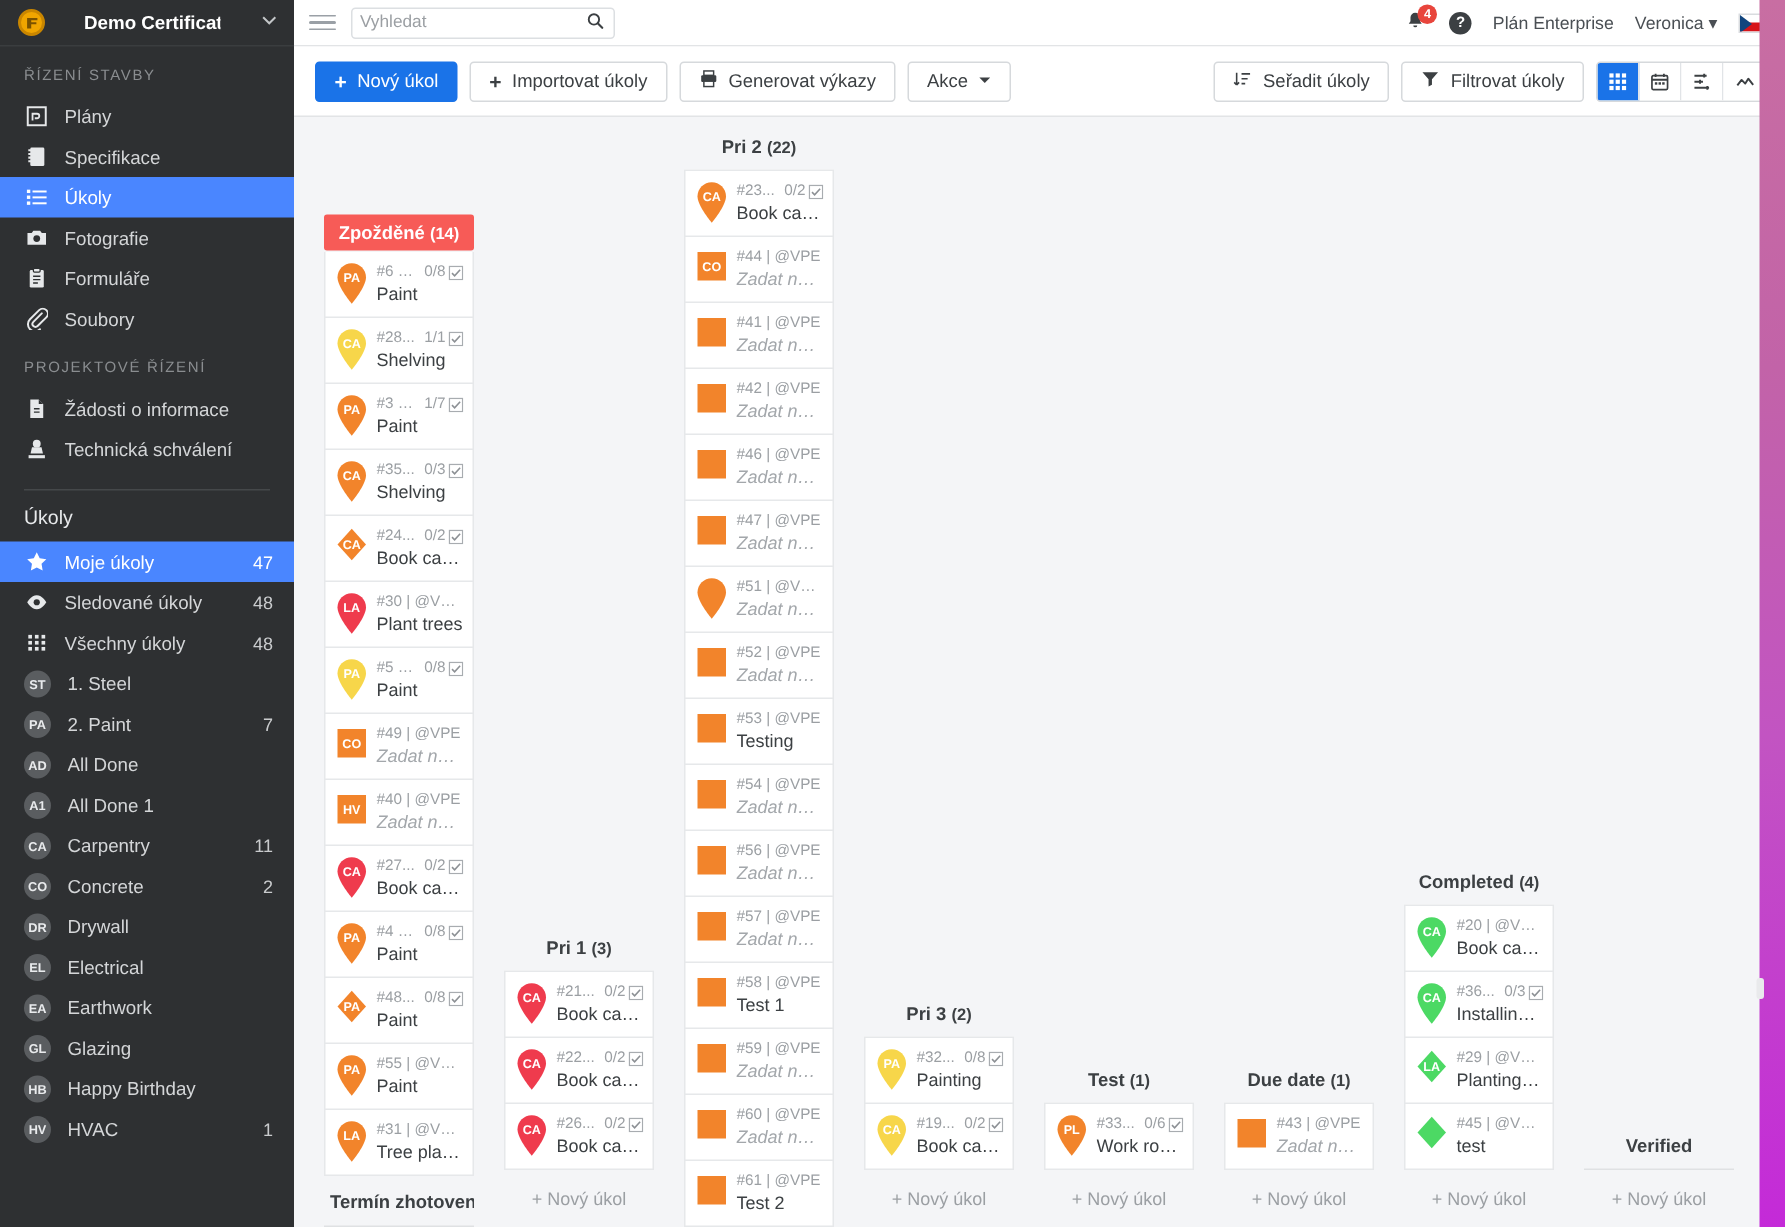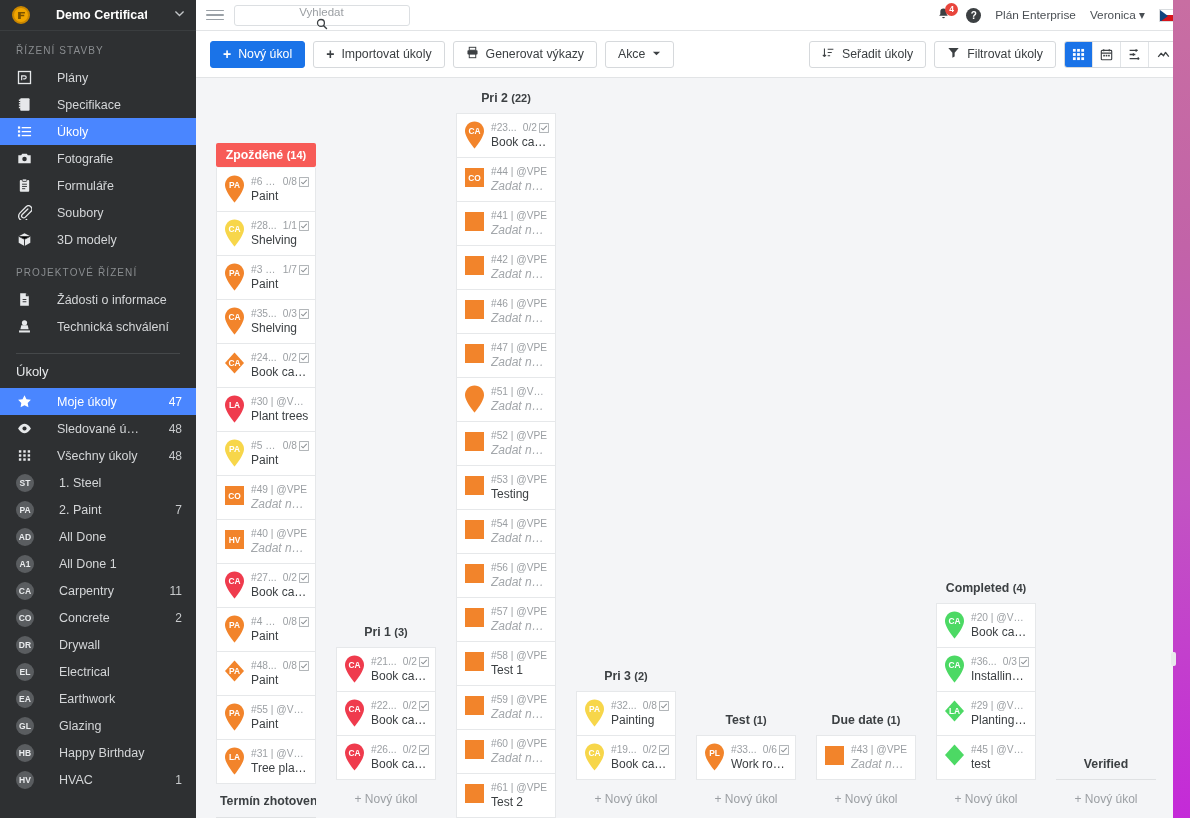--- a/index.html
+++ b/index.html
@@ -41,21 +41,21 @@
   }
   .brand-caret { color: #c3c6c8; font-size: 12px; }
 
   .sec-label {
     font-size: 10px; letter-spacing: 1.1px;
     color: #8a8d90; padding: 14px 0 8px 16px;
     text-transform: uppercase;
   }
   .nav-item {
     display: flex; align-items: center;
-    height: 27px; padding: 0 14px 0 16px; gap: 25px;
+    height: 27px; padding: 0 14px 0 16px; gap: 11px;
     color: #d4d6d8; font-size: 12.5px;
     white-space: nowrap;
   }
   .nav-item.active { background: #4a86ff; color: #fff; }
   .nav-ico {
     width: 16px; height: 16px; flex: 0 0 16px;
     display: flex; align-items: center; justify-content: center;
     color: #e6e8ea;
   }
   .nav-item.active .nav-ico { color: #fff; }
@@ -90,21 +90,21 @@
     border-bottom: 1px solid #e2e4e6;
     display: flex; align-items: center;
     padding: 0 12px 0 10px; gap: 10px;
   }
   .hamburger { width: 18px; display: flex; flex-direction: column; gap: 3px; cursor: pointer; }
   .hamburger i { display: block; height: 1.5px; background: #9aa0a6; border-radius: 1px; }
   .searchbox {
     width: 176px; height: 21px;
     border: 1px solid #dcdfe2; border-radius: 3px;
     display: flex; align-items: center;
-    padding: 0 6px 0 5px; background: #fff; flex-direction: column;
+    padding: 0 6px 0 5px; background: #fff;
   }
   .searchbox .ph { flex: 1; color: #9b9fa3; font-size: 11.5px; }
   .topbar-right {
     margin-left: auto; display: flex; align-items: center; gap: 14px;
   }
   .bell-wrap { position: relative; width: 16px; height: 17px; }
   .badge {
     position: absolute; top: -4px; right: -6px;
     min-width: 13px; height: 13px; border-radius: 7px;
     background: #e8453c; color: #fff;
@@ -303,29 +303,20 @@
           </span>
           <span class="nav-label">Formuláře</span>
         </div>
         <div class="nav-item">
           <span class="nav-ico">
             <svg width="15" height="15" viewBox="0 0 16 16">
               <path d="M11.6 4.2l-6 6a2.1 2.1 0 003 3l6.2-6.2a3.6 3.6 0 00-5.1-5.1L3.2 8.4a5 5 0 007.1 7.1" stroke="currentColor" stroke-width="1.4" fill="none" stroke-linecap="round"></path>
             </svg>
           </span>
           <span class="nav-label">Soubory</span>
-        </div>
-        <div class="nav-item">
-          <span class="nav-ico">
-            <svg width="15" height="15" viewBox="0 0 16 16">
-              <path d="M8 1.2l6.2 3.3v7L8 14.8 1.8 11.5v-7z" fill="currentColor"></path>
-              <path d="M1.8 4.5L8 7.8l6.2-3.3M8 7.8v7" stroke="#2e3032" stroke-width="1"></path>
-            </svg>
-          </span>
-          <span class="nav-label">3D modely</span>
         </div>
         <div class="sec-label">PROJEKTOVÉ ŘÍZENÍ</div>
         <div class="nav-item">
           <span class="nav-ico">
             <svg width="15" height="15" viewBox="0 0 16 16">
               <path d="M3.4 1.4h6l3.2 3.2v10H3.4z" fill="currentColor"></path>
               <path d="M9.4 1.4v3.2h3.2" fill="#2e3032"></path>
               <path d="M6 8h4M6 10.4h4" stroke="#2e3032" stroke-width="1"></path>
             </svg>
           </span>

